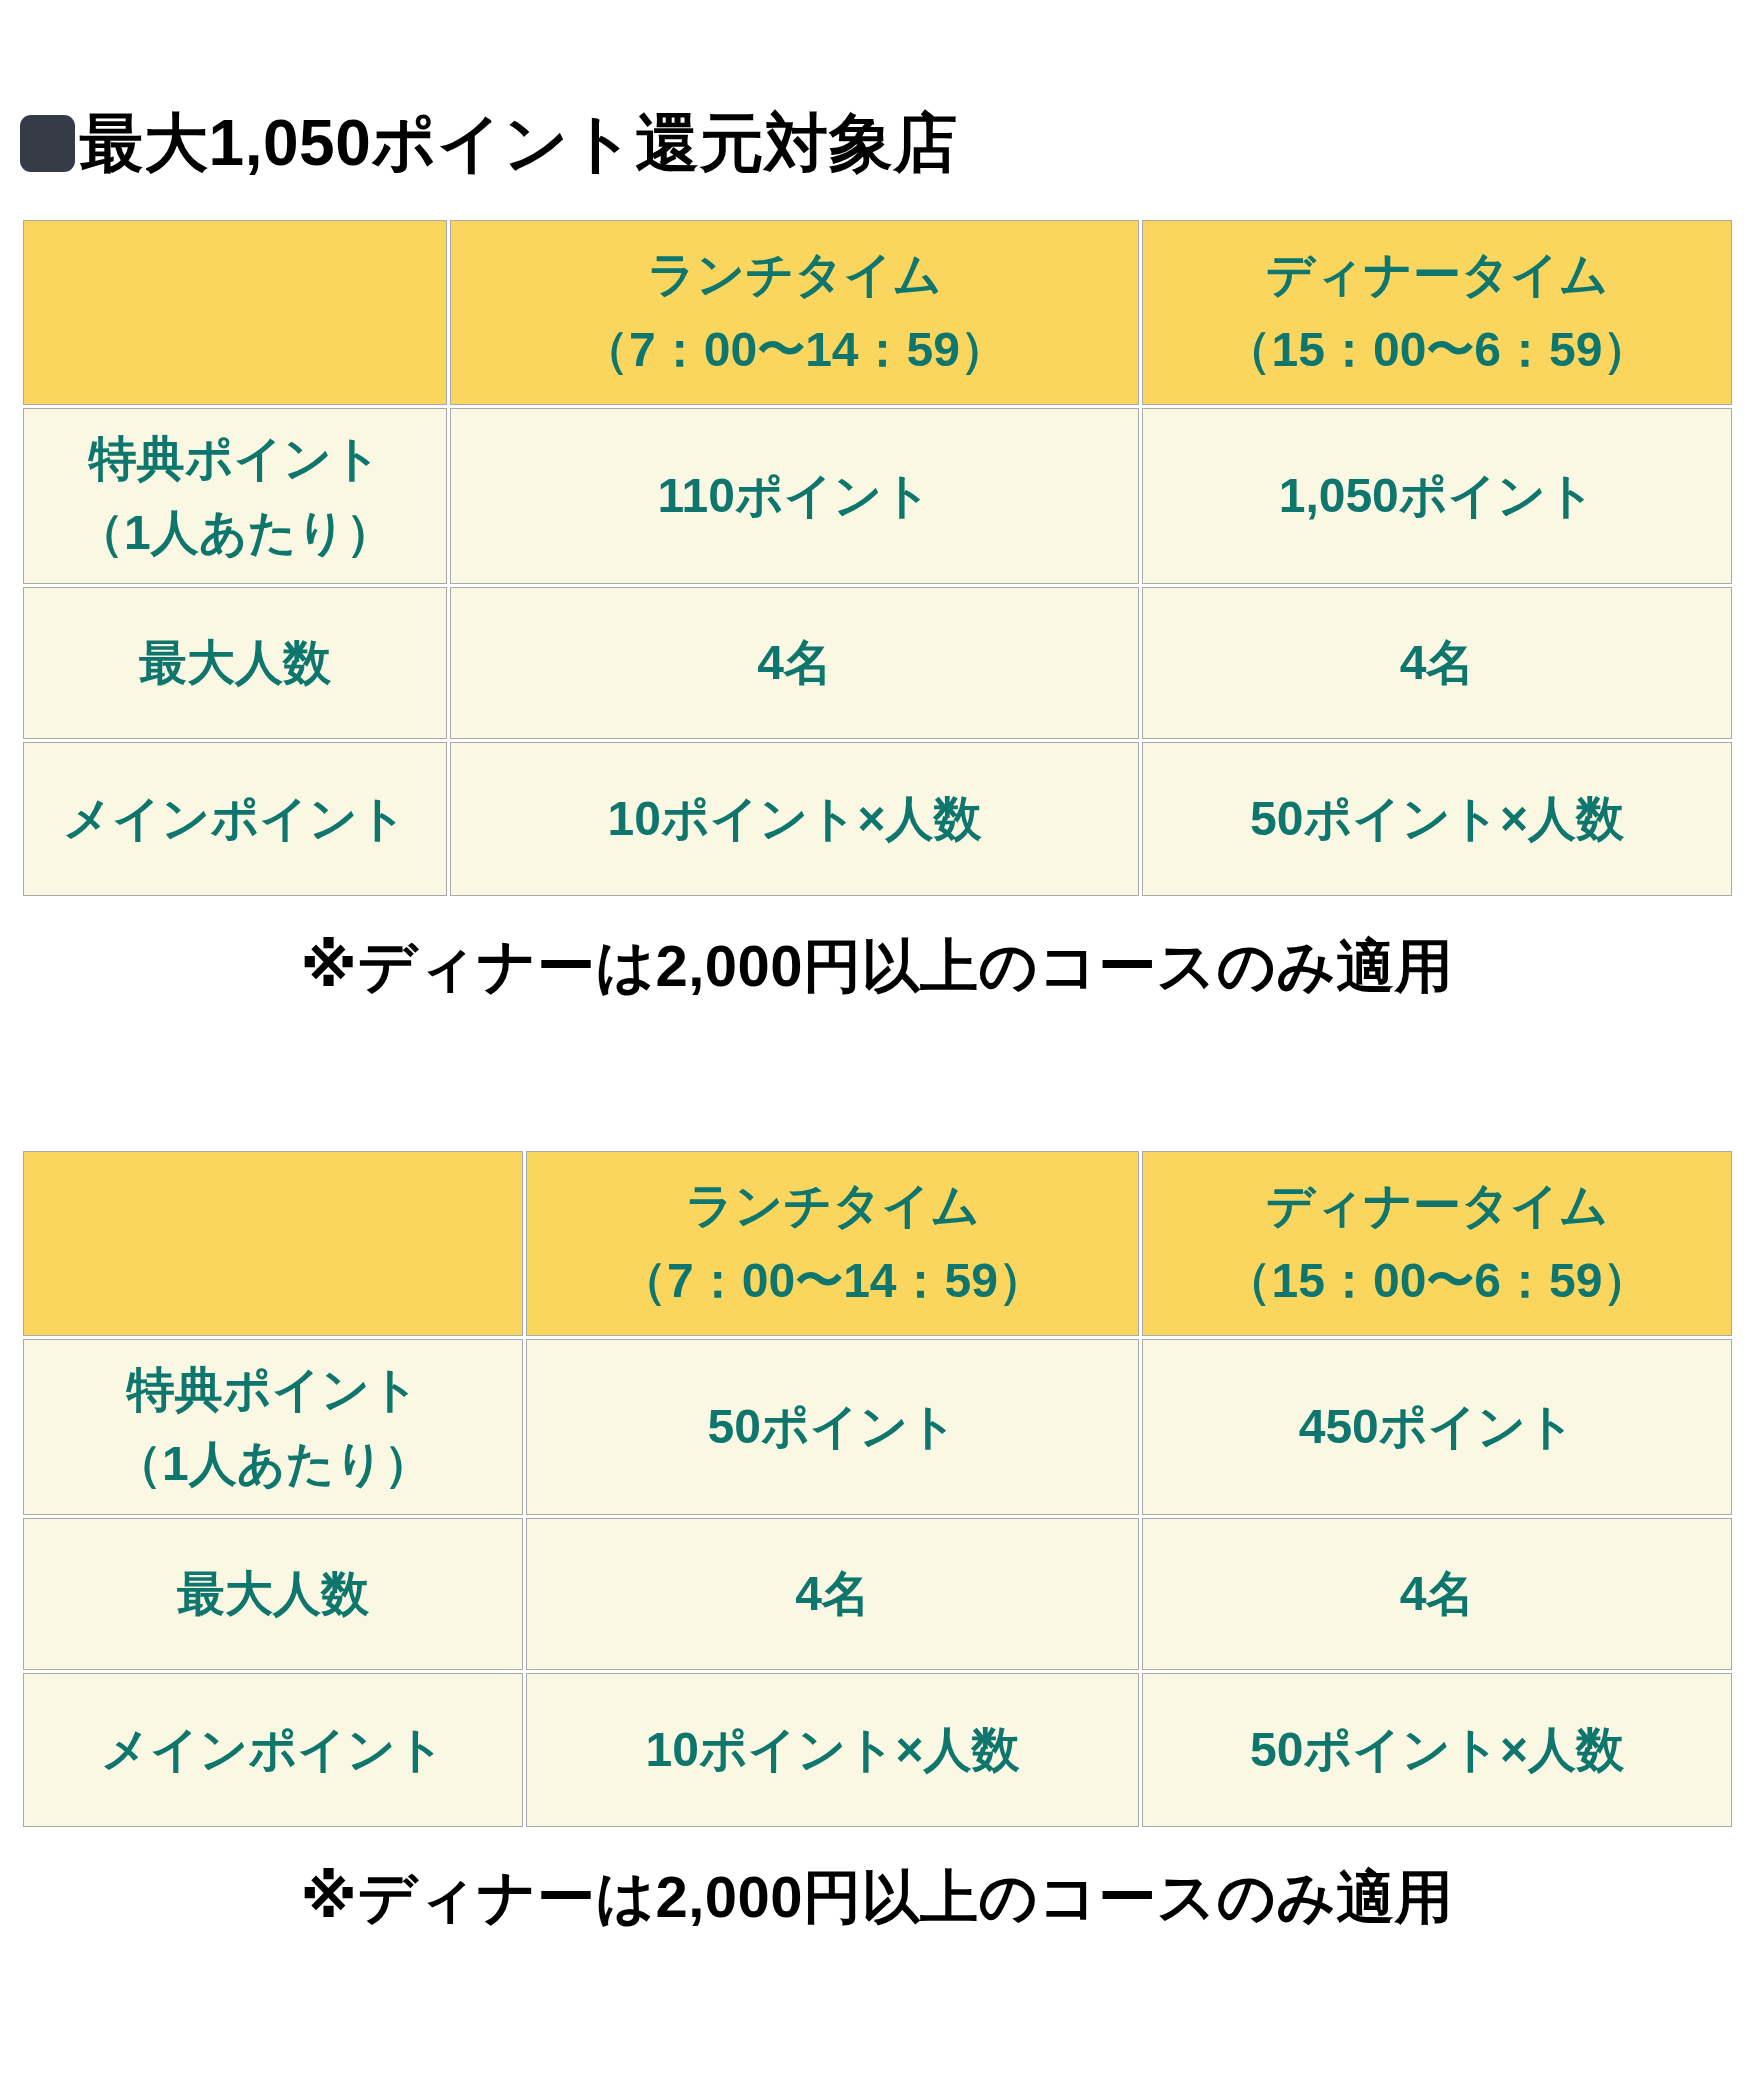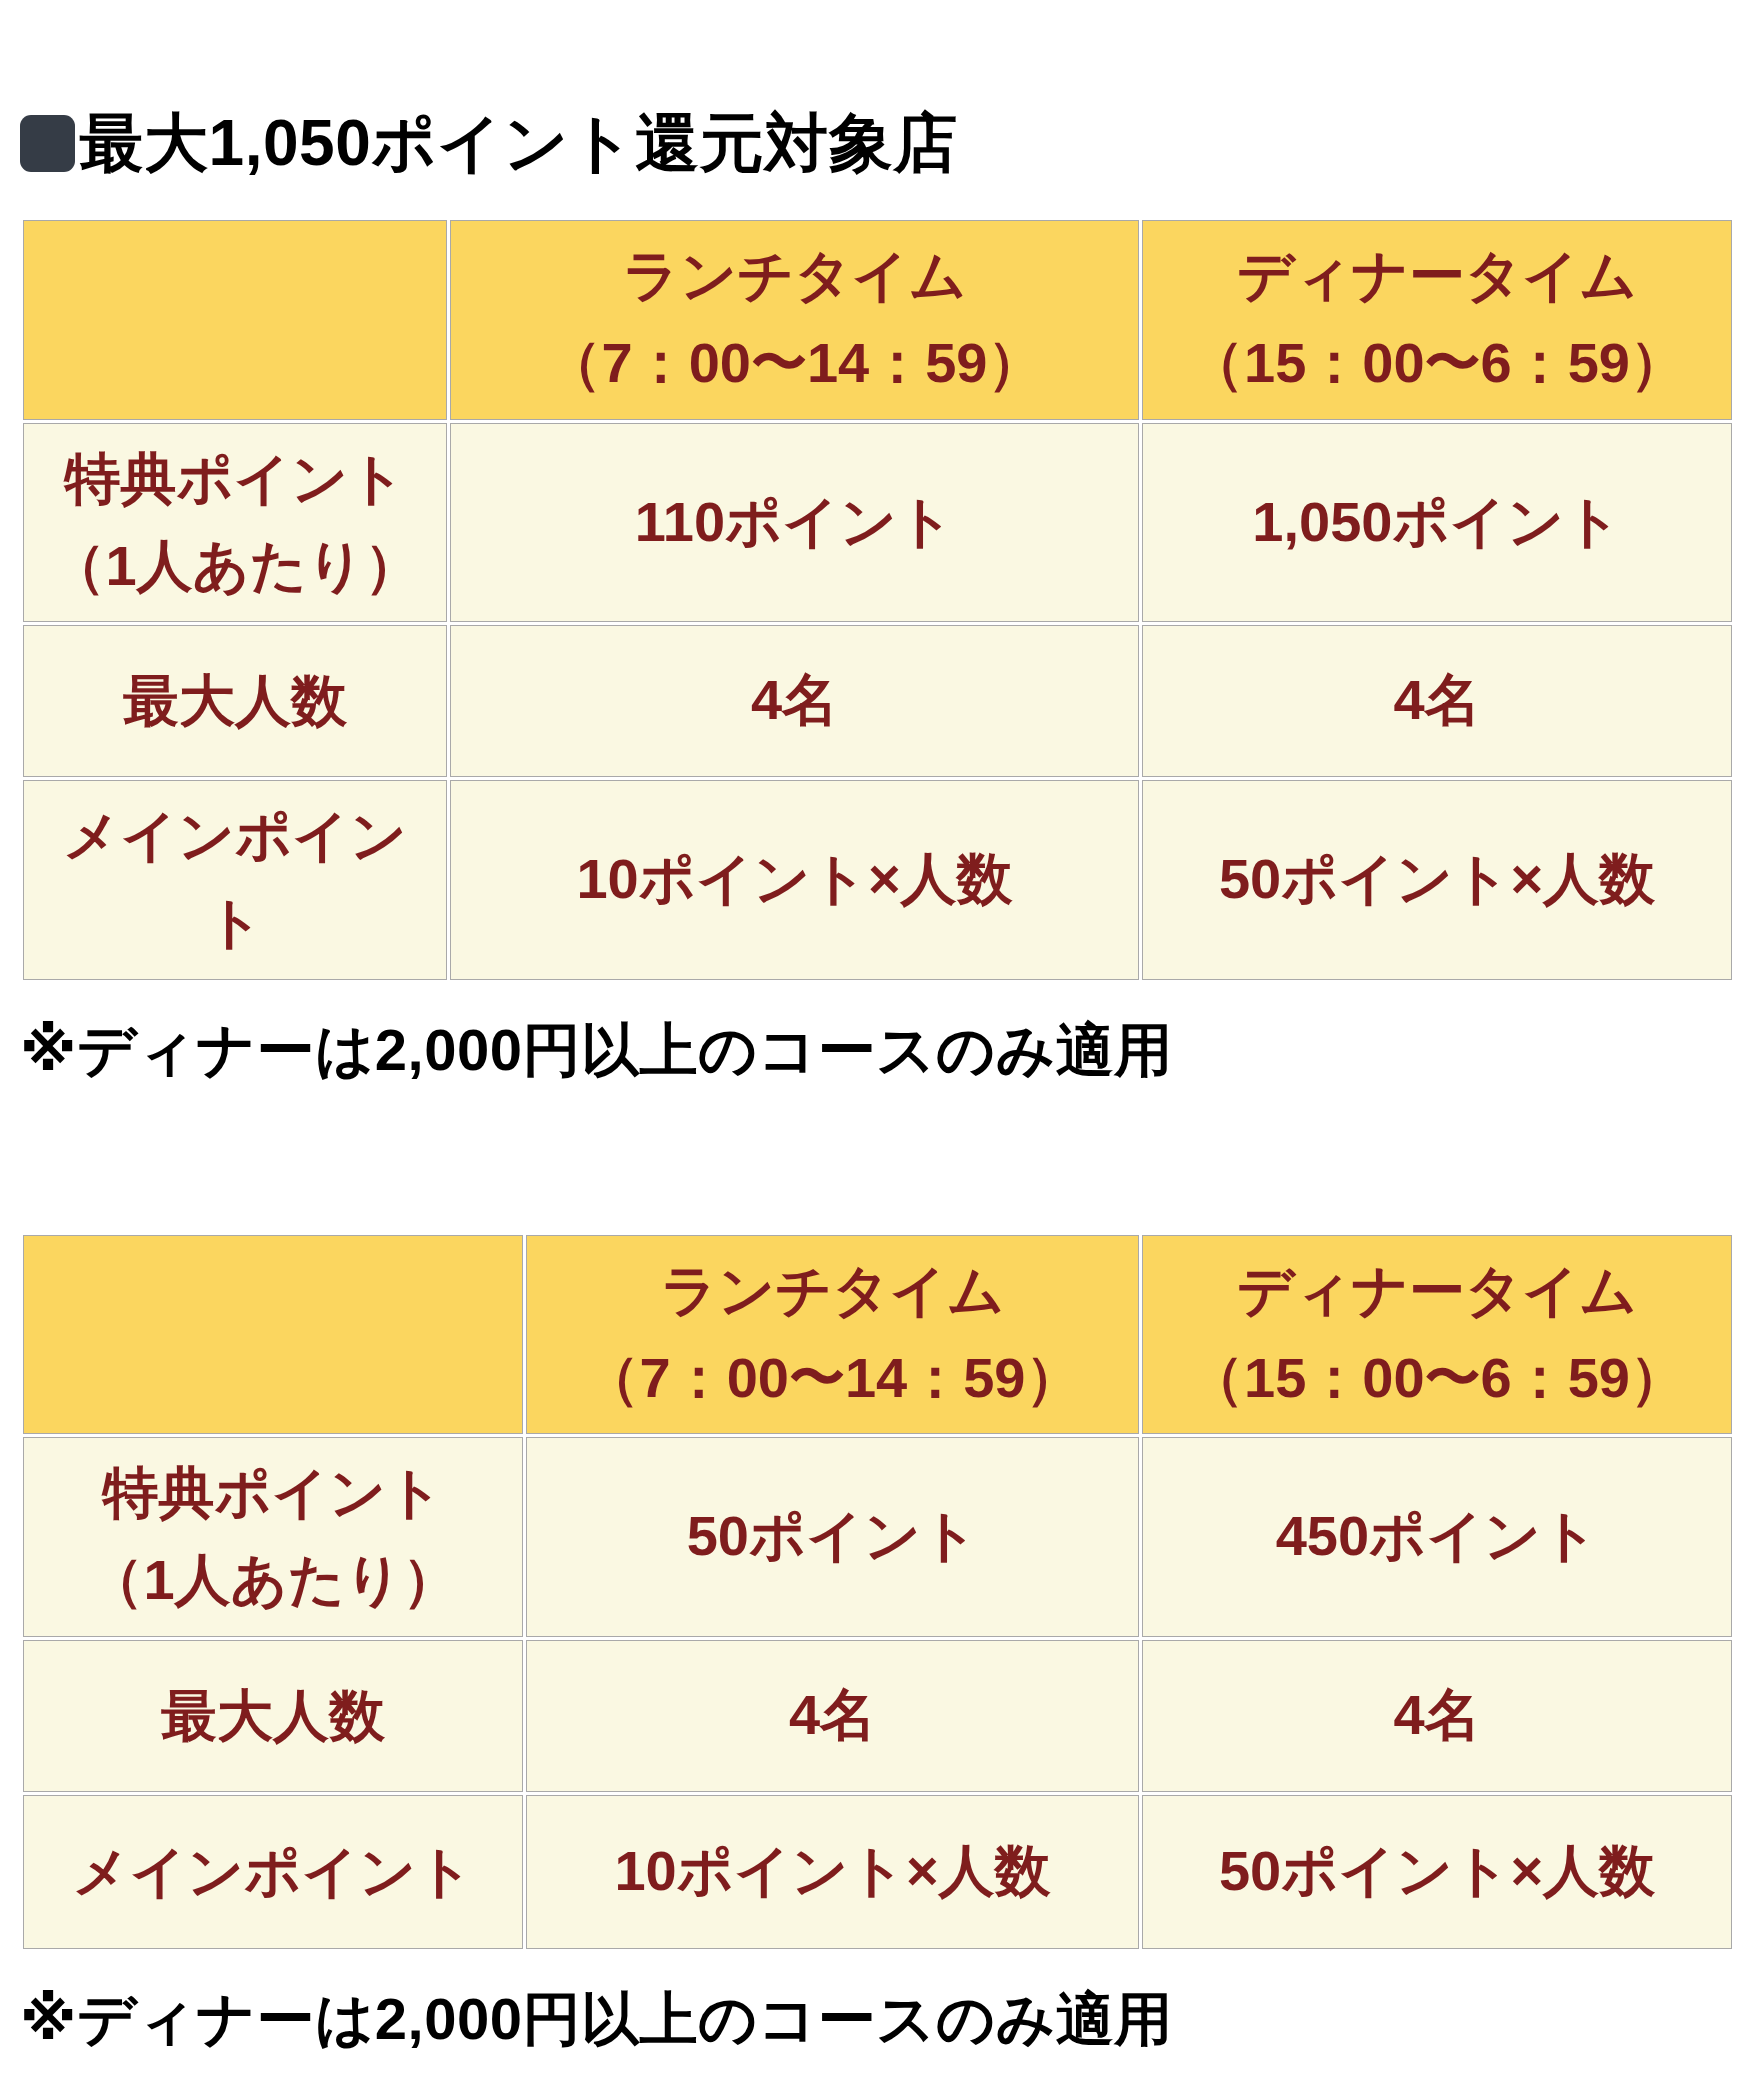--- a/index.html
+++ b/index.html
@@ -48,24 +48,24 @@
     border-spacing: 3.7px;
     table-layout: fixed;
     width: 1714px;
   }
   table.points-table th,
   table.points-table td {
     box-sizing: border-box;
     border: 1.8px solid #A9A9A9;
     text-align: center;
     vertical-align: middle;
-    font-size: 56px;
+    font-size: 48px;
     font-weight: bold;
     padding: 12px;
-    color: #7f1d1d;
+    color: #0f766e;
   }
   table.points-table thead th {
     background: #FBD65F;
     height: 185px;
   }
   table.points-table tbody th,
   table.points-table tbody td {
     background: #FAF8E2;
   }
   tr.row-benefit > th, tr.row-benefit > td { height: 176px; }
@@ -84,21 +84,21 @@
   .line {
     display: block;
     line-height: 1.55;
   }
   .line:empty { display: none; }
 
   
   .footnote {
     margin: 37px 0 0 0;
     width: 1714px;
-    text-align: left;
+    text-align: center;
     font-size: 58px;
     line-height: 1.05;
     letter-spacing: 0.5px;
     color: #000000;
   }
 </style>
 </head>
 <body>
 
 <div class="container">

